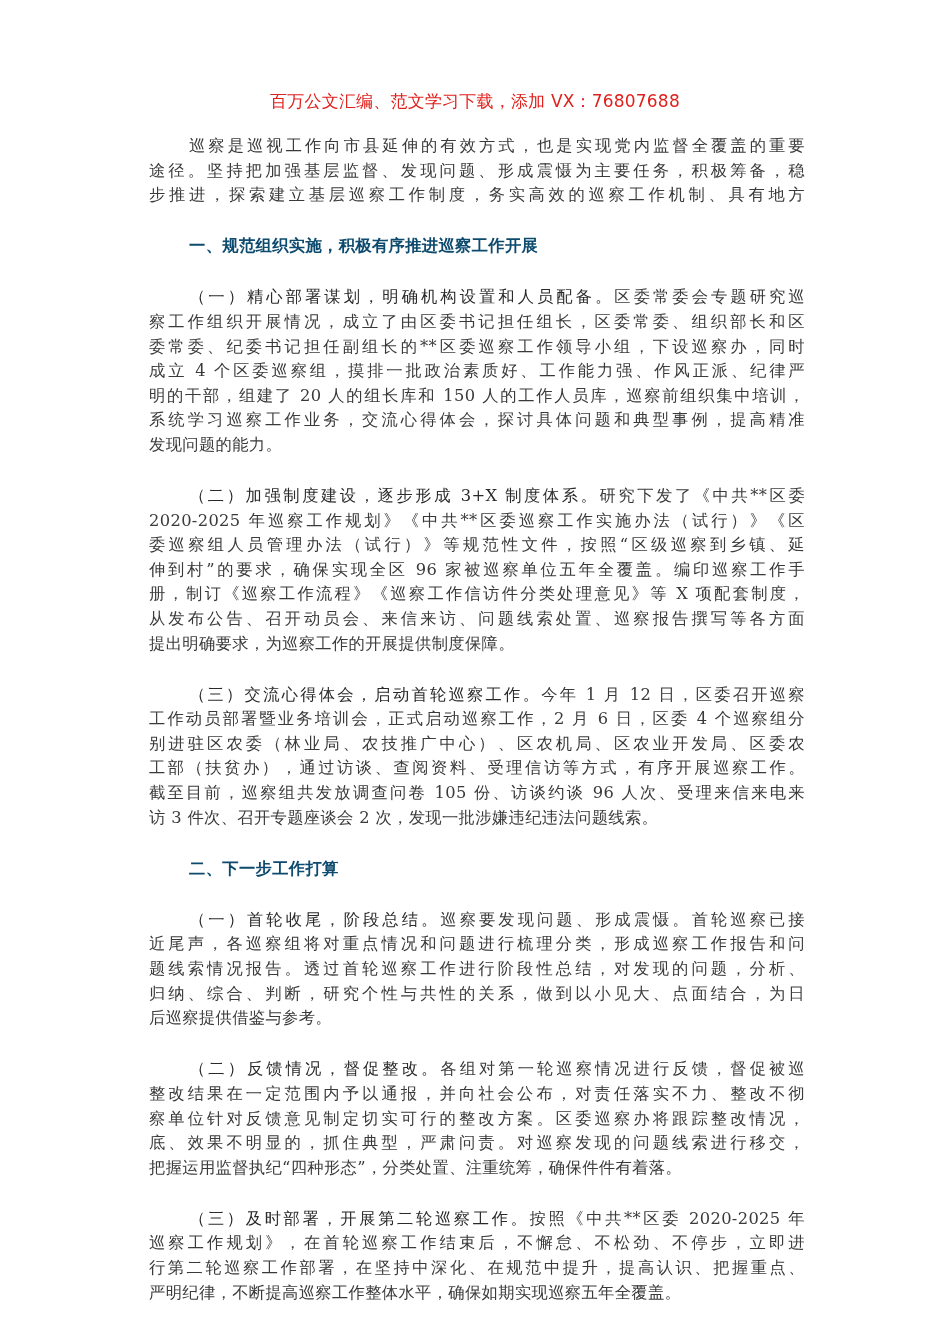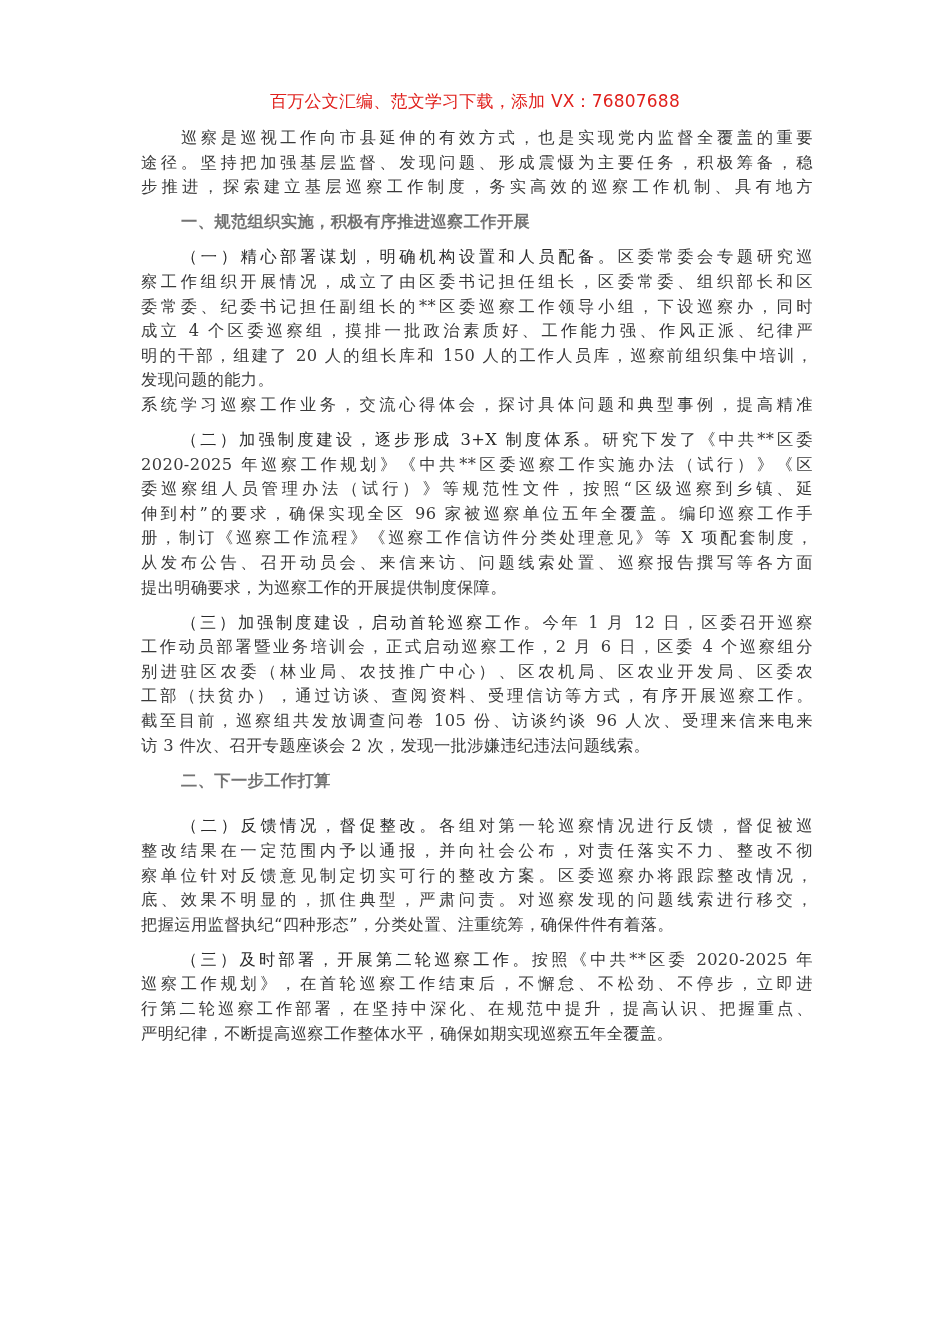--- a/index.html
+++ b/index.html
@@ -2,27 +2,27 @@
 <html><head>
 <meta charset="utf-8">
 <style>
   html, body { margin: 0; padding: 0; background: #ffffff; }
   body { width: 950px; height: 1344px; position: relative; overflow: hidden;
          font-family: "DejaVu Serif", "Liberation Serif", serif; color: #3a3a3a; }
   .header { position: absolute; top: 66px; left: 0; width: 950px; text-align: center;
             font-family: "DejaVu Sans", "Liberation Sans", sans-serif; font-size: 17px;
             color: #e0201c; letter-spacing: 0.2px; margin-top: 24px; }
   .doc { position: absolute; top: 126px; left: 141px; width: 672px; }
-  .para { margin: 0; }
+  .para { margin: 8px; }
   .line { display: block; height: 24.6px; line-height: 24.6px; font-size: 16.3px;
           white-space: nowrap; letter-spacing: 0.35px; text-align: justify; text-align-last: justify; }
   .line.last { text-align-last: left; }
   .indent { padding-left: 40px; }
   .gap { height: 10.5px; }
-  .heading .line { font-weight: bold; color: #737373; text-align-last: left; }
+  .heading .line { font-weight: bold; color: #0c4a6e; text-align-last: left; }
   .bold { font-weight: normal; color: #2a2a2a; }
 </style>
 </head>
 <body>
 
 <div class="header">百万公文汇编、范文学习下载，添加 VX：76807688</div>
 
 <div class="doc">
 
   <div class="para">
@@ -36,51 +36,58 @@
     <span class="line indent">一、规范组织实施，积极有序推进巡察工作开展</span>
   </div>
   <div class="gap"></div>
 
   <div class="para">
     <span class="line indent"><span class="bold">（一）精心部署谋划，明确机构设置和人员配备。</span><span>区委常委会专题研究巡</span></span>
     <span class="line">察工作组织开展情况，成立了由区委书记担任组长，区委常委、组织部长和区</span>
     <span class="line">委常委、纪委书记担任副组长的**区委巡察工作领导小组，下设巡察办，同时</span>
     <span class="line">成立 4 个区委巡察组，摸排一批政治素质好、工作能力强、作风正派、纪律严</span>
     <span class="line">明的干部，组建了 20 人的组长库和 150 人的工作人员库，巡察前组织集中培训，</span>
+    <span class="line">系统学习巡察工作业务，交流心得体会，探讨具体问题和典型事例，提高精准</span>
     <span class="line last">发现问题的能力。</span>
-    <span class="line">系统学习巡察工作业务，交流心得体会，探讨具体问题和典型事例，提高精准</span>
   </div>
   <div class="gap"></div>
 
   <div class="para">
     <span class="line indent"><span class="bold">（二）加强制度建设，逐步形成 3+X 制度体系。</span><span>研究下发了《中共**区委</span></span>
     <span class="line">2020-2025 年巡察工作规划》《中共**区委巡察工作实施办法（试行）》《区</span>
     <span class="line">委巡察组人员管理办法（试行）》等规范性文件，按照“区级巡察到乡镇、延</span>
     <span class="line">伸到村”的要求，确保实现全区 96 家被巡察单位五年全覆盖。编印巡察工作手</span>
     <span class="line">册，制订《巡察工作流程》《巡察工作信访件分类处理意见》等 X 项配套制度，</span>
     <span class="line">从发布公告、召开动员会、来信来访、问题线索处置、巡察报告撰写等各方面</span>
     <span class="line last">提出明确要求，为巡察工作的开展提供制度保障。</span>
   </div>
   <div class="gap"></div>
 
   <div class="para">
-    <span class="line indent"><span class="bold">（三）加强制度建设，启动首轮巡察工作。</span><span>今年 1 月 12 日，区委召开巡察</span></span>
+    <span class="line indent"><span class="bold">（三）交流心得体会，启动首轮巡察工作。</span><span>今年 1 月 12 日，区委召开巡察</span></span>
     <span class="line">工作动员部署暨业务培训会，正式启动巡察工作，2 月 6 日，区委 4 个巡察组分</span>
     <span class="line">别进驻区农委（林业局、农技推广中心）、区农机局、区农业开发局、区委农</span>
     <span class="line">工部（扶贫办），通过访谈、查阅资料、受理信访等方式，有序开展巡察工作。</span>
     <span class="line">截至目前，巡察组共发放调查问卷 105 份、访谈约谈 96 人次、受理来信来电来</span>
     <span class="line last">访 3 件次、召开专题座谈会 2 次，发现一批涉嫌违纪违法问题线索。</span>
   </div>
   <div class="gap"></div>
 
   <div class="para heading">
     <span class="line indent">二、下一步工作打算</span>
   </div>
   <div class="gap"></div>
 
+  <div class="para">
+    <span class="line indent"><span class="bold">（一）首轮收尾，阶段总结。</span><span>巡察要发现问题、形成震慑。首轮巡察已接</span></span>
+    <span class="line">近尾声，各巡察组将对重点情况和问题进行梳理分类，形成巡察工作报告和问</span>
+    <span class="line">题线索情况报告。透过首轮巡察工作进行阶段性总结，对发现的问题，分析、</span>
+    <span class="line">归纳、综合、判断，研究个性与共性的关系，做到以小见大、点面结合，为日</span>
+    <span class="line last">后巡察提供借鉴与参考。</span>
+  </div>
   <div class="gap"></div>
 
   <div class="para">
     <span class="line indent"><span class="bold">（二）反馈情况，督促整改。</span><span>各组对第一轮巡察情况进行反馈，督促被巡</span></span>
     <span class="line">整改结果在一定范围内予以通报，并向社会公布，对责任落实不力、整改不彻</span>
     <span class="line">察单位针对反馈意见制定切实可行的整改方案。区委巡察办将跟踪整改情况，</span>
     <span class="line">底、效果不明显的，抓住典型，严肃问责。对巡察发现的问题线索进行移交，</span>
     <span class="line last">把握运用监督执纪“四种形态”，分类处置、注重统筹，确保件件有着落。</span>
   </div>
   <div class="gap"></div>

